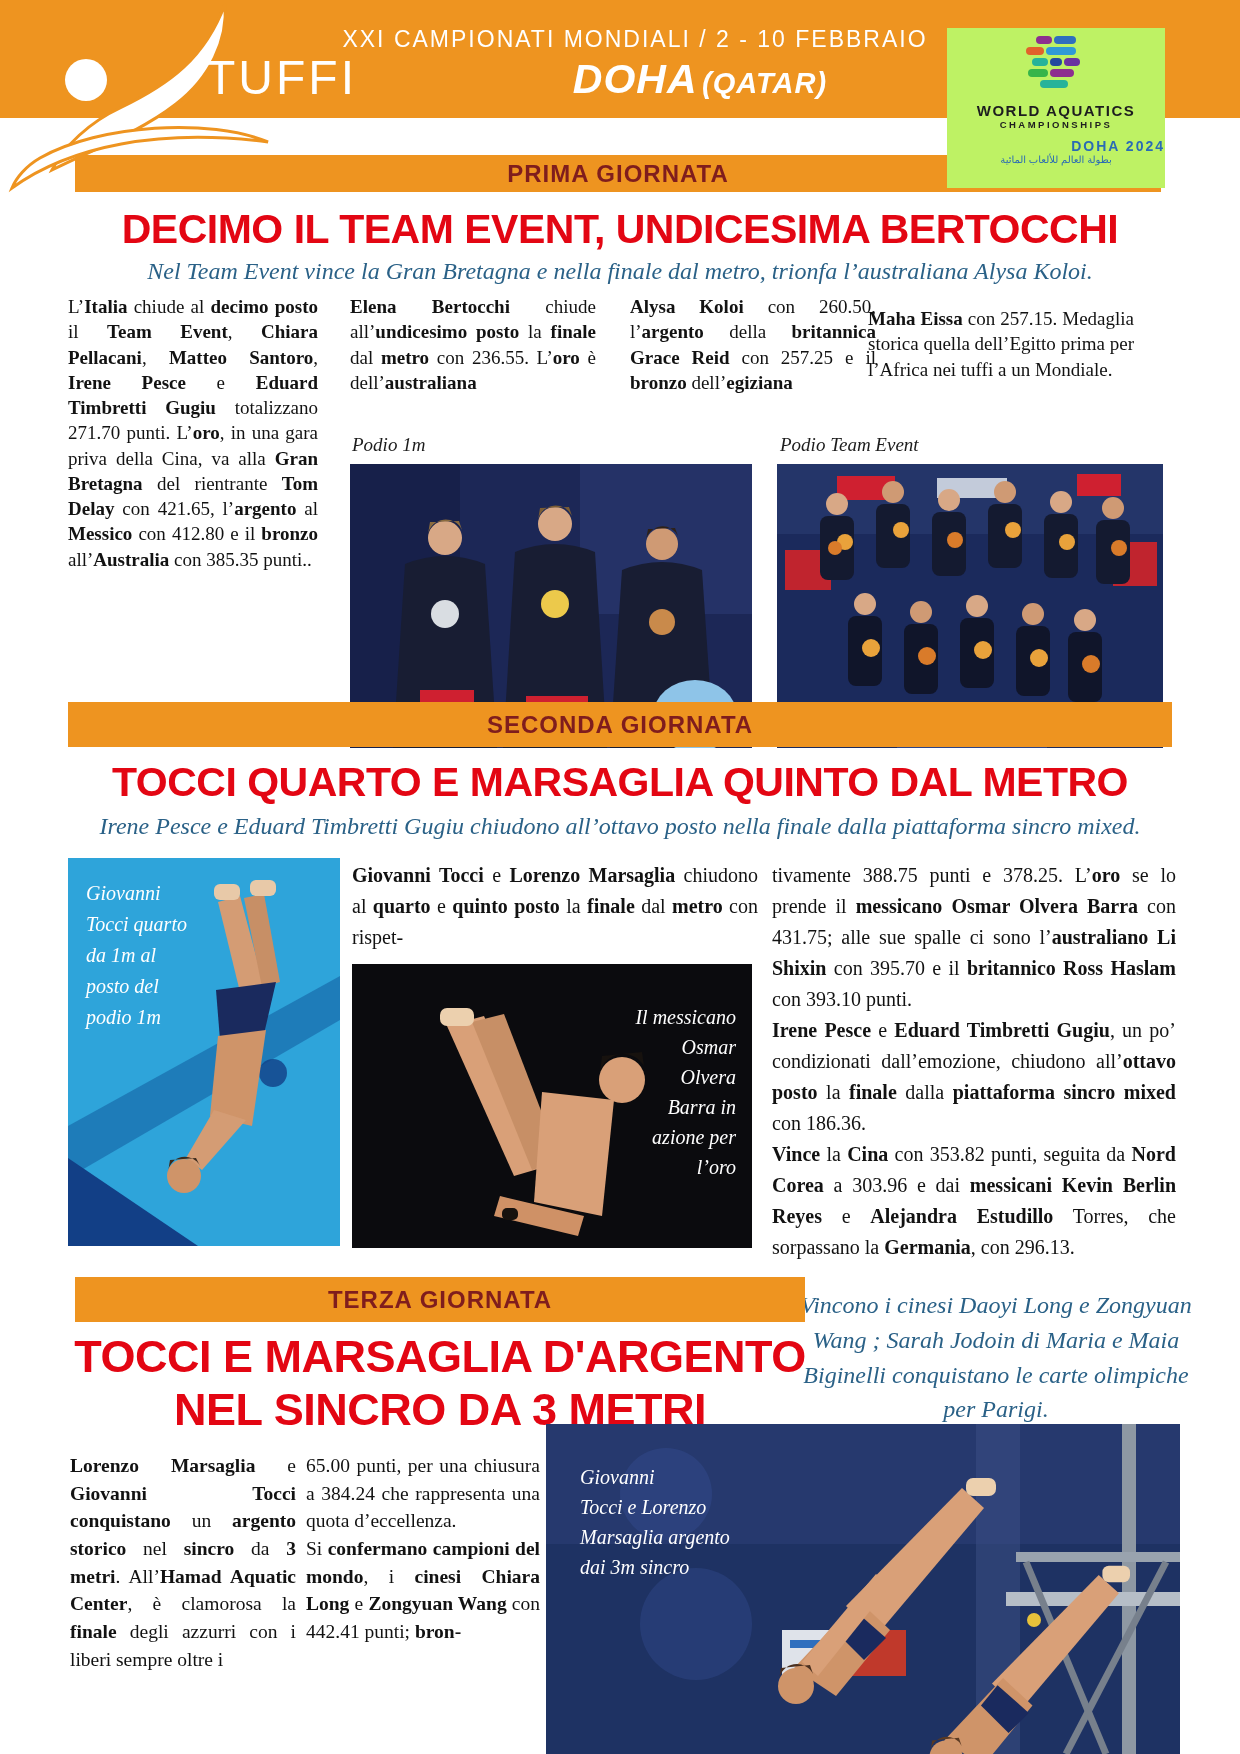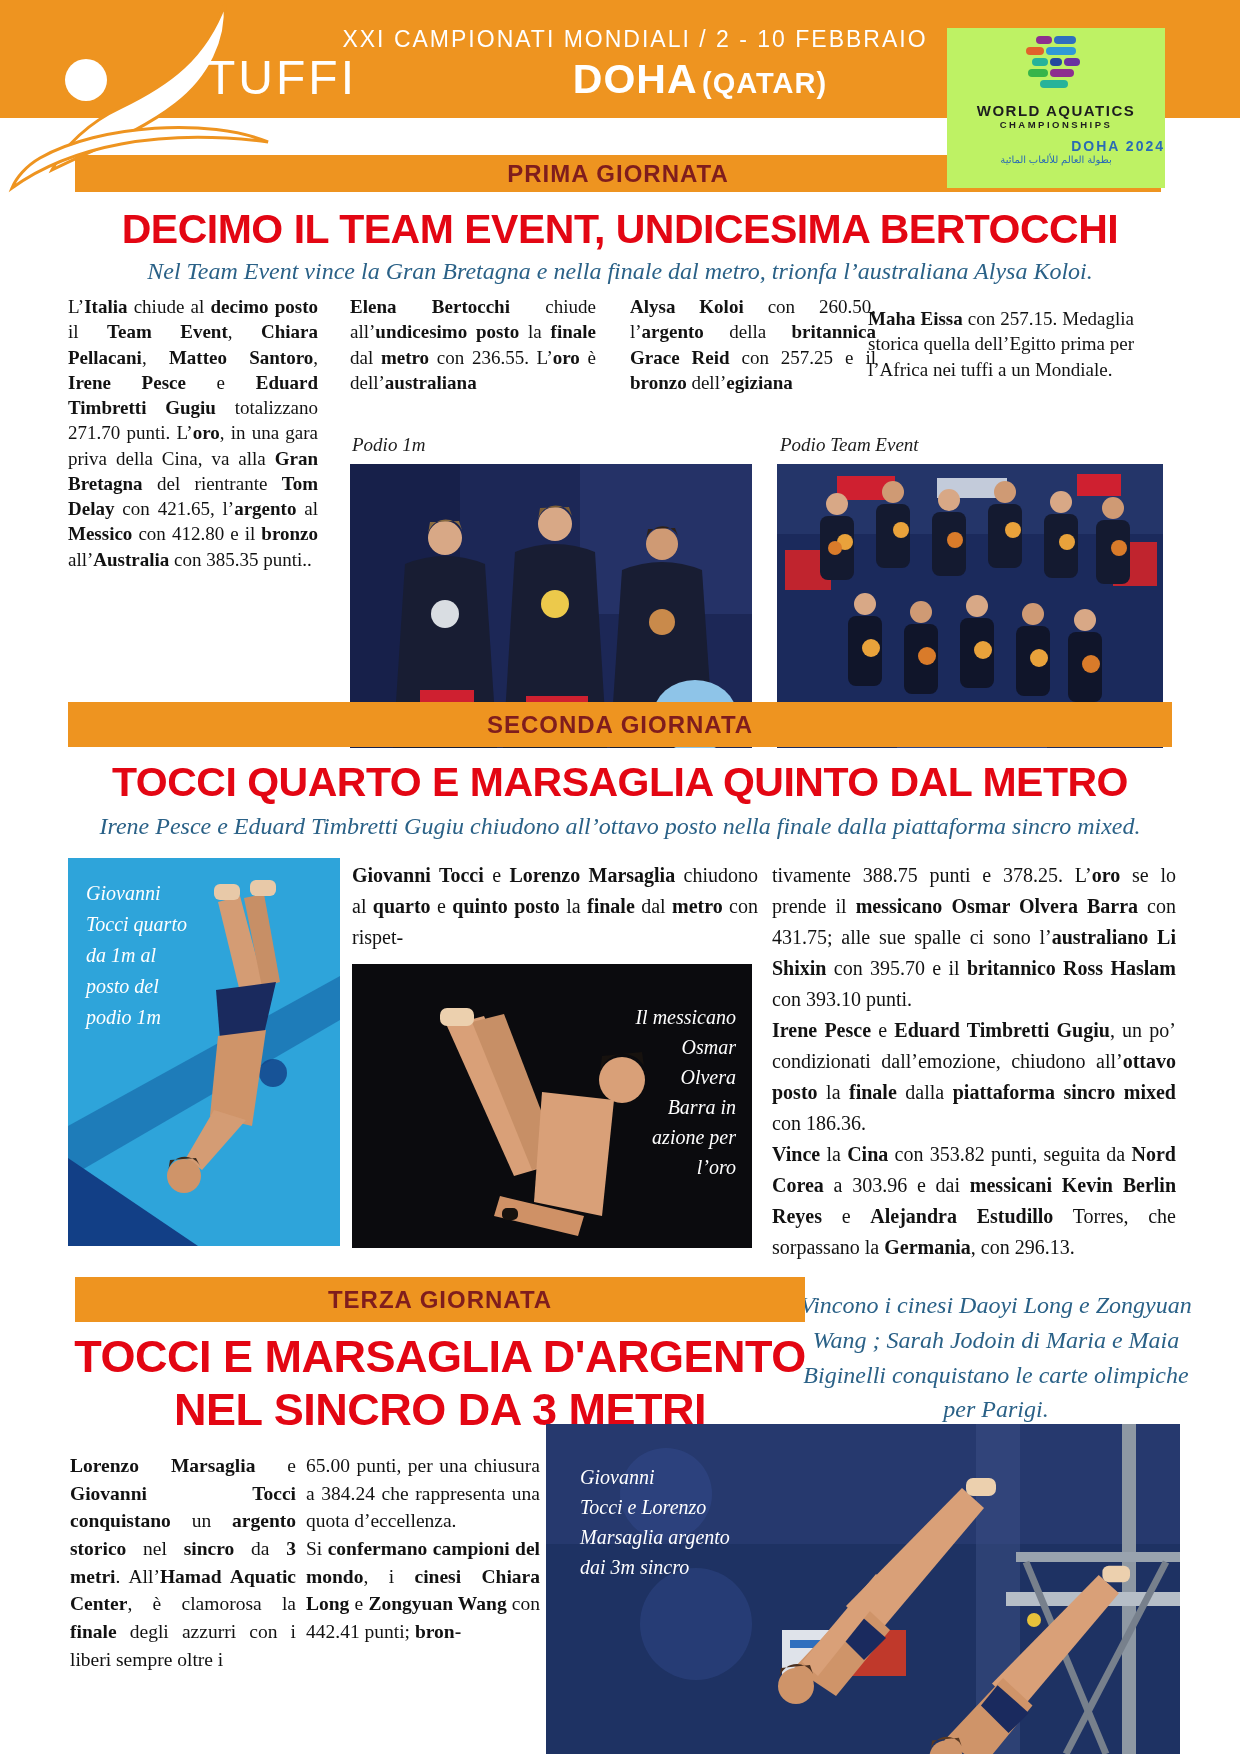--- a/index.html
+++ b/index.html
@@ -7,21 +7,21 @@
         font-family:"Liberation Serif",serif;}
   .abs{position:absolute;}
 
   
   .band{left:0;top:0;width:1240px;height:118px;background:#EE9420;}
   .tuffi{left:206px;top:50px;color:#fff;font-family:"Liberation Sans",sans-serif;
          font-weight:400;font-size:48px;letter-spacing:3px;}
   .eventline{left:340px;top:26px;width:590px;text-align:center;color:#fff;
          font-family:"Liberation Sans",sans-serif;font-weight:300;font-size:23px;letter-spacing:2px;}
   .cityline{left:470px;top:56px;width:460px;text-align:center;color:#fff;
-         font-family:"Liberation Sans",sans-serif;font-weight:700;}
+         font-family:"Liberation Sans",sans-serif;font-weight:700;font-style:italic;}
   .cityline .city{font-size:41px;letter-spacing:1px;}
   .cityline .country{font-size:29px;letter-spacing:1px;}
   .walogo{left:947px;top:28px;width:218px;height:160px;background:#bef264;z-index:3;
           text-align:center;font-family:"Liberation Sans",sans-serif;}
   .walogo .t1{margin-top:4px;font-size:15px;font-weight:700;letter-spacing:1.5px;color:#1d1d1f;}
   .walogo .t2{font-size:9.5px;font-weight:700;letter-spacing:2.5px;color:#1d1d1f;}
   .walogo .t3{margin-top:8px;font-size:14px;font-weight:700;letter-spacing:2px;color:#2a6bb5;text-align:right;}
   .walogo .t4{font-size:10px;color:#2a6bb5;}
 
   

